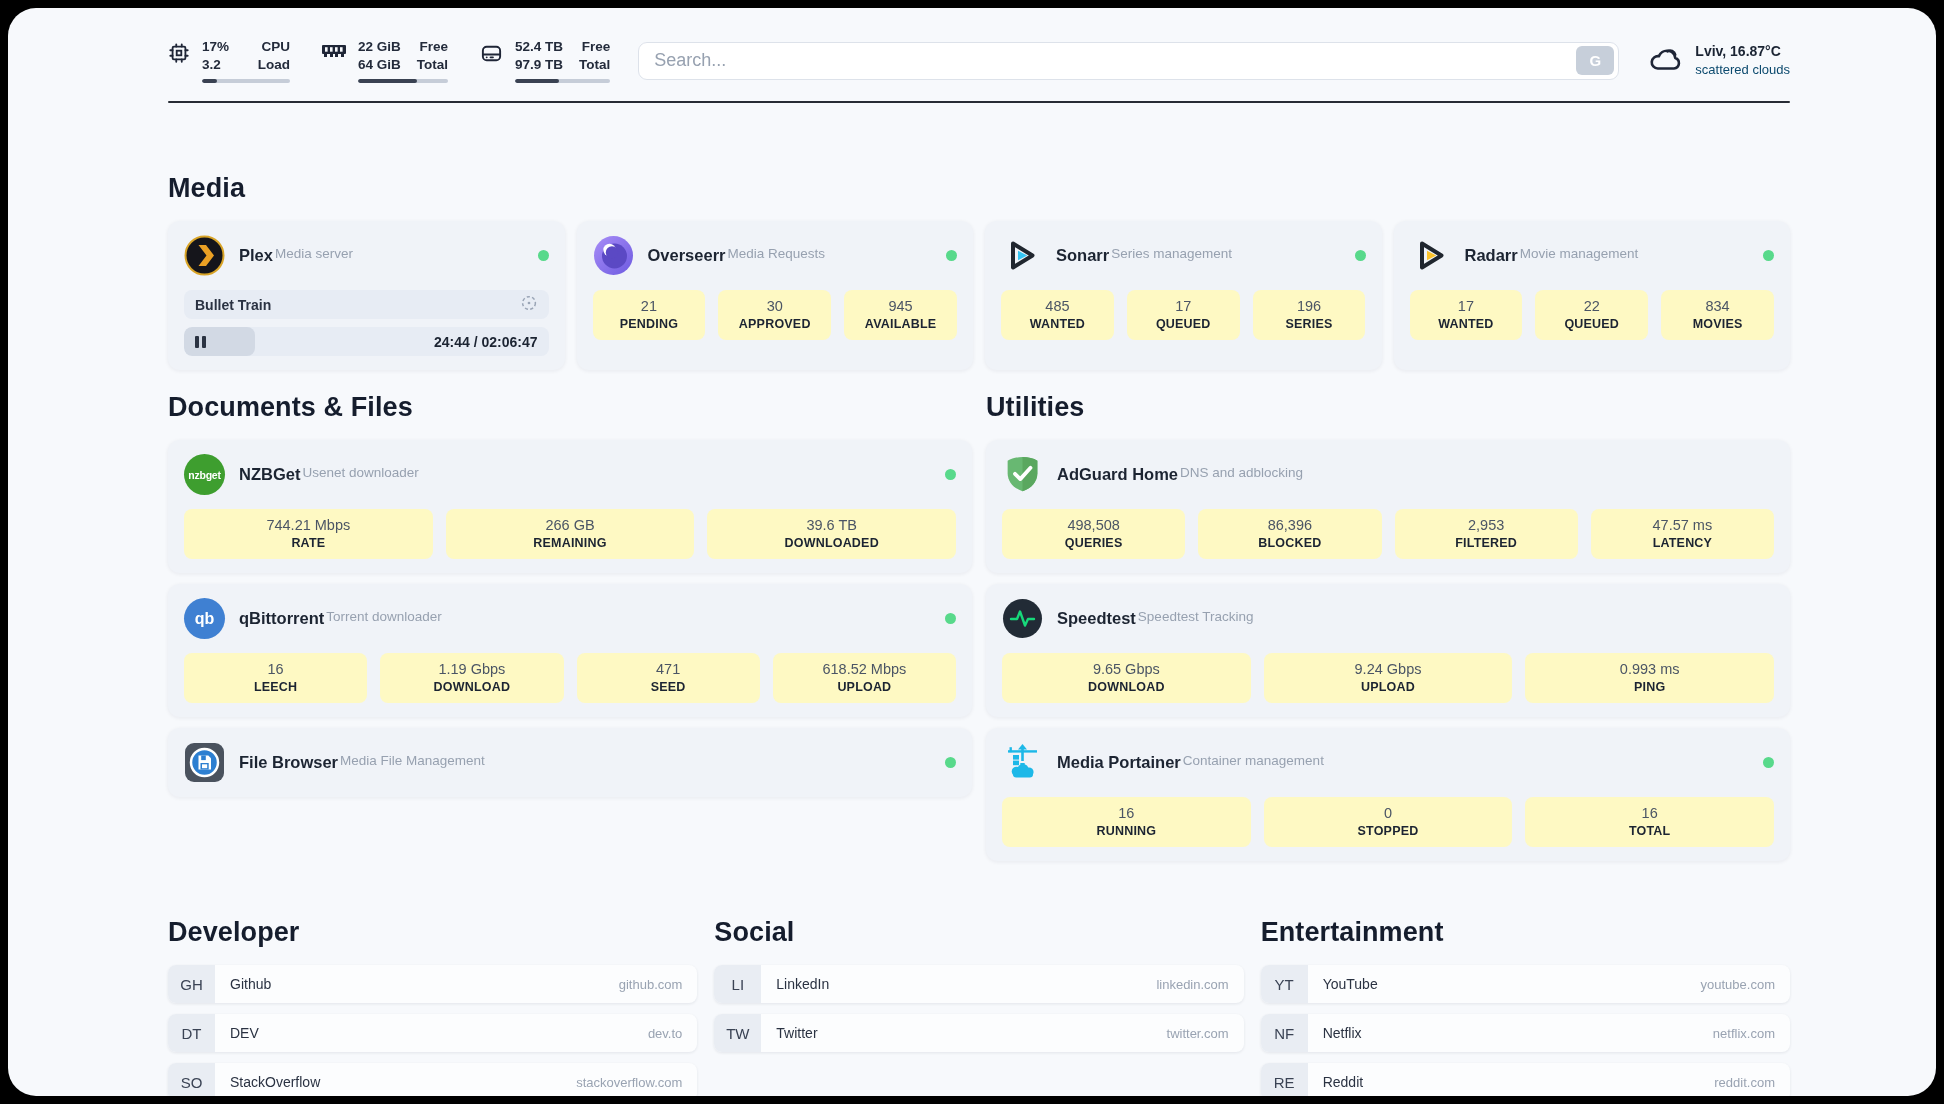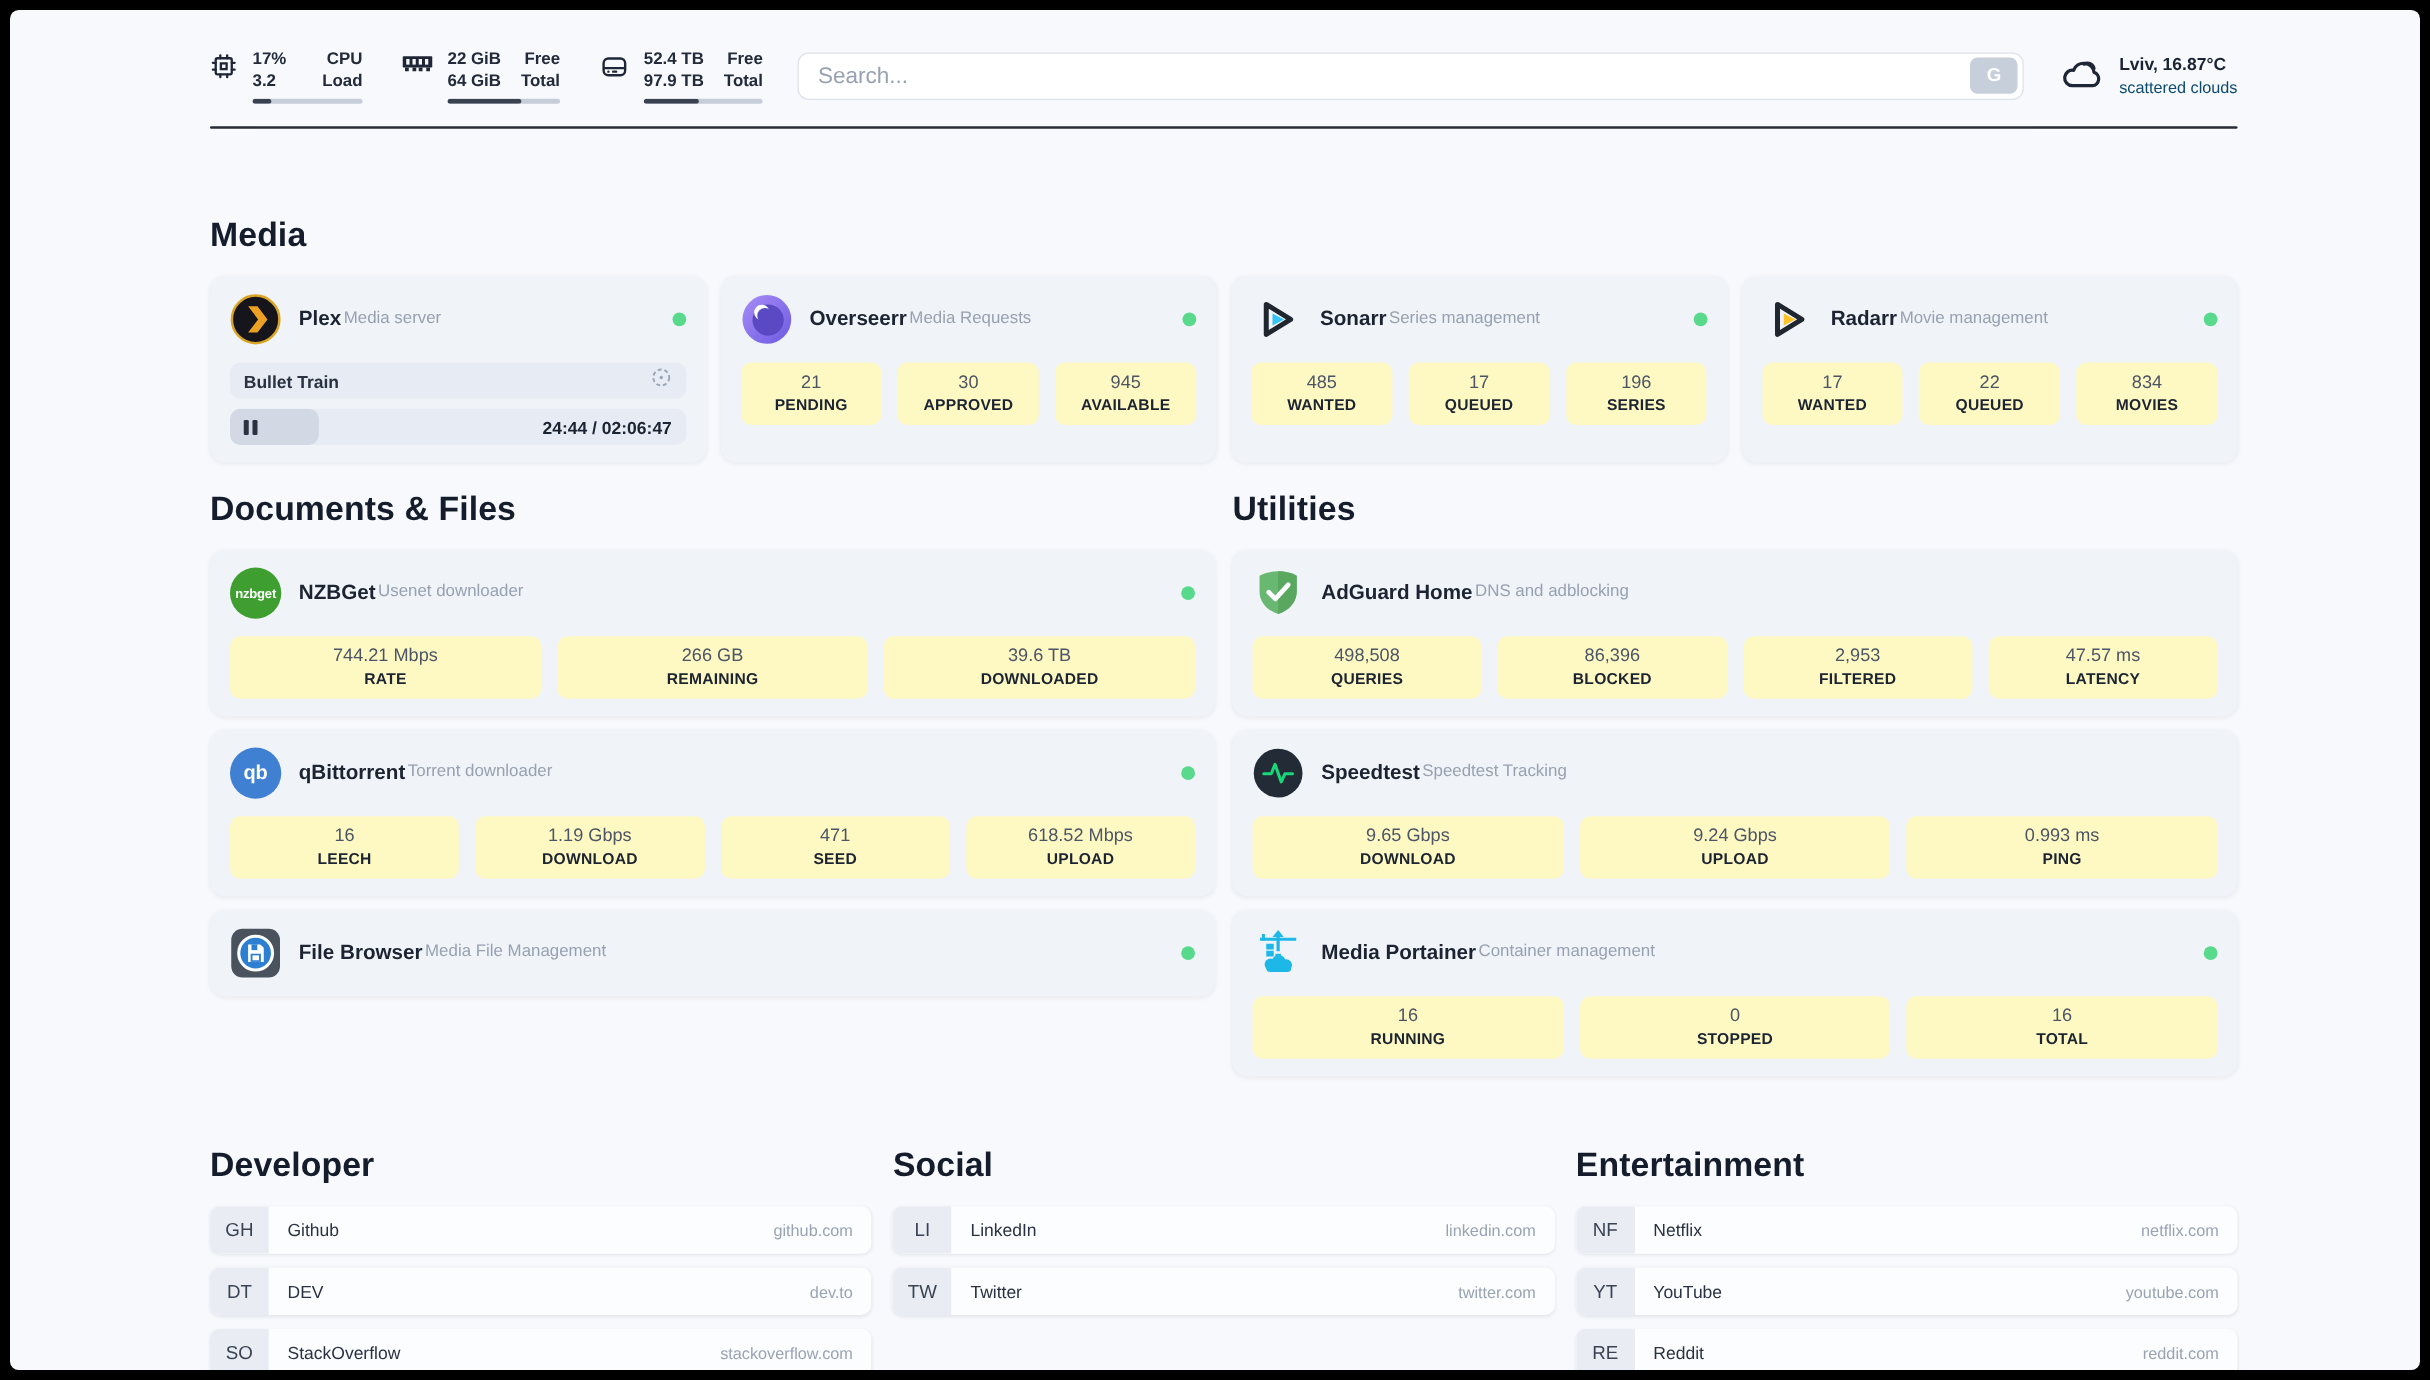--- a/index.html
+++ b/index.html
@@ -5,21 +5,21 @@
   * { box-sizing: border-box; margin: 0; padding: 0; }
   html,body { width:1944px; height:1104px; }
   body {
     background:#000;
     font-family:"Liberation Sans", sans-serif;
     position:relative;
   }
   .frame {
     position:absolute; left:8px; top:8px;
     width:1928px; height:1088px;
-    background:#f7f9fc; border-radius:7px; overflow:hidden;
+    background:#f7f9fc; border-radius:28px; overflow:hidden;
   }
   .content { padding:30px 146px 0 160px; }
 
   
   .header-row { display:flex; align-items:center; gap:28px; }
   .sys-stats { display:flex; gap:32px; flex:none; }
   .stat { display:flex; gap:12px; align-items:flex-start; }
   .stat-icon { margin-top:4px; flex:none; }
   .stat-body { display:flex; flex-direction:column; min-width:88px; }
   .stat-rows { display:flex; justify-content:space-between; gap:16px; }
@@ -586,30 +586,30 @@
         <div class="link-row">
           <span class="abbr">TW</span>
           <span class="link-name">Twitter</span>
           <span class="link-url">twitter.com</span>
         </div>
       </div>
 
       <div class="link-col">
         <h2 class="sec-title">Entertainment</h2>
         <div class="link-row">
+          <span class="abbr">YT</span>
+          <span class="link-name">YouTube</span>
+          <span class="link-url">youtube.com</span>
+        </div>
+        <div class="link-row">
           <span class="abbr">NF</span>
           <span class="link-name">Netflix</span>
           <span class="link-url">netflix.com</span>
         </div>
         <div class="link-row">
-          <span class="abbr">YT</span>
-          <span class="link-name">YouTube</span>
-          <span class="link-url">youtube.com</span>
-        </div>
-        <div class="link-row">
           <span class="abbr">RE</span>
           <span class="link-name">Reddit</span>
           <span class="link-url">reddit.com</span>
         </div>
       </div>
     </div>
 
   </div>
 </div>
 

